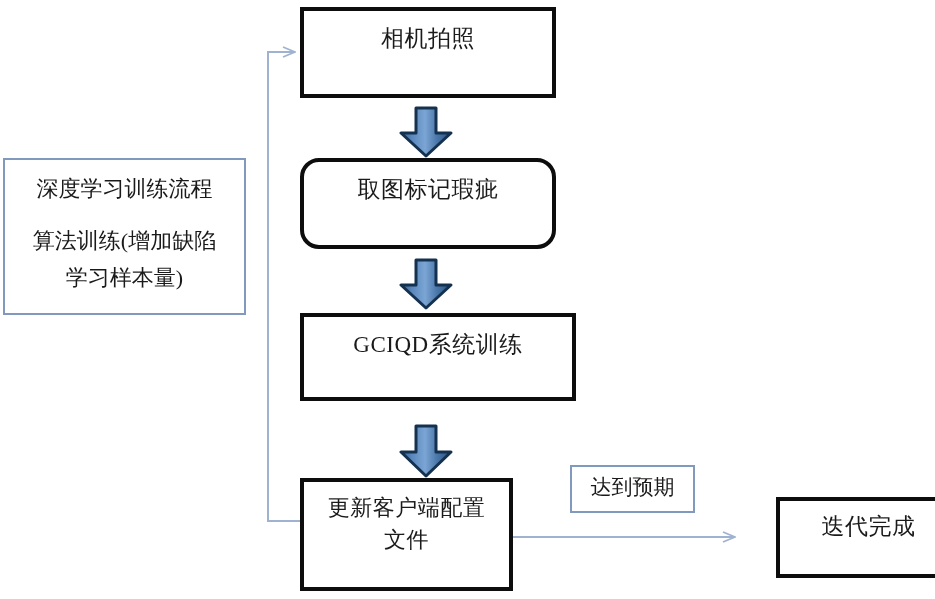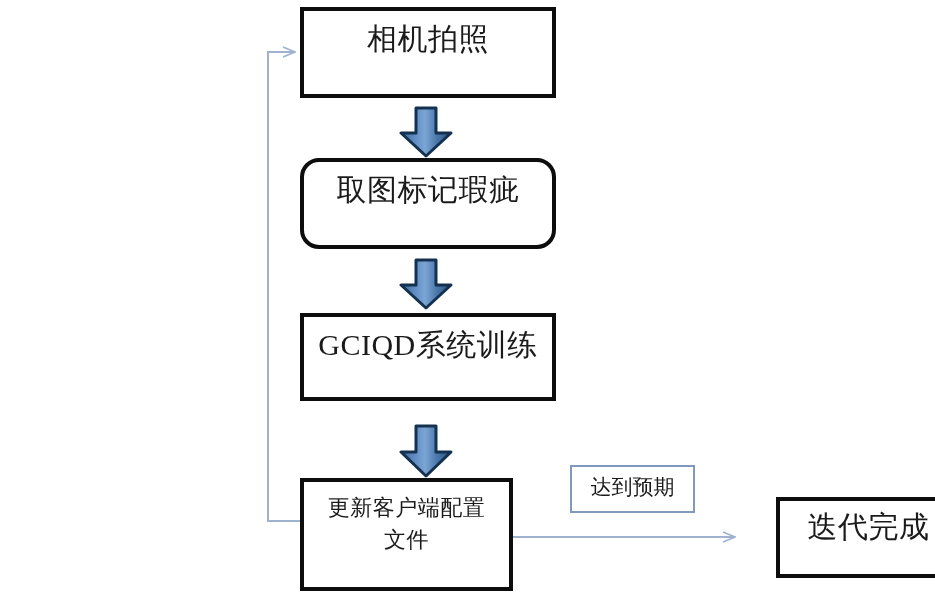--- a/index.html
+++ b/index.html
@@ -18,21 +18,21 @@
     background:#ffffff;
     border:4px solid #0d0d0d;
     box-sizing:border-box;
     z-index:4;
   }
   .proc-label{
     position:absolute;
     left:0;right:0;
     text-align:center;
     color:#1a1a1a;
-    font-size:30px;
+    font-size:23px;
     line-height:31px;
     letter-spacing:0.5px;
     white-space:pre-line;
     font-family:"Liberation Serif","DejaVu Serif",serif;
   }
 
   
   .note-box{
     position:absolute;
     background:#ffffff;
@@ -86,30 +86,35 @@
   </svg>
 
   <svg class="block-arrow" style="left:398px;top:258px;width:56px;height:52px;" viewBox="0 0 56 52" xmlns="http://www.w3.org/2000/svg">
     <path d="M18,2 L38,2 L38,27 L53,27 L28,50 L3,27 L18,27 Z" fill="url(#baGrad)" stroke="#14314f" stroke-width="3" stroke-linejoin="round"></path>
   </svg>
 
   <svg class="block-arrow" style="left:398px;top:424px;width:56px;height:54px;" viewBox="0 0 56 54" xmlns="http://www.w3.org/2000/svg">
     <path d="M18,2 L38,2 L38,28 L53,28 L28,52 L3,28 L18,28 Z" fill="url(#baGrad)" stroke="#14314f" stroke-width="3" stroke-linejoin="round"></path>
   </svg>
 
+  <div class="note-box" style="left:3px;top:158px;width:243px;height:157px;">
+    <div class="note-label" style="top:10px;">深度学习训练流程</div>
+    <div class="note-label" style="top:62px;">算法训练(增加缺陷
+学习样本量)</div>
+  </div>
 
   <div class="proc-box" style="left:300px;top:7px;width:256px;height:91px;">
     <div class="proc-label" style="top:12px;">相机拍照</div>
   </div>
 
   <div class="proc-box" style="left:300px;top:158px;width:256px;height:91px;border-radius:19px;">
     <div class="proc-label" style="top:12px;">取图标记瑕疵</div>
   </div>
 
-  <div class="proc-box" style="left:300px;top:313px;width:256px;height:88px;">
+  <div class="proc-box" style="left:300px;top:313px;width:276px;height:88px;">
     <div class="proc-label" style="top:12px;">GCIQD系统训练</div>
   </div>
 
   <div class="proc-box" style="left:300px;top:478px;width:213px;height:113px;">
     <div class="proc-label" style="top:10px;font-size:22px;line-height:32px;">更新客户端配置
 文件</div>
   </div>
 
   <div class="note-box" style="left:570px;top:465px;width:125px;height:48px;">
     <div class="note-label" style="top:6px;font-size:21px;line-height:28px;">达到预期</div>

